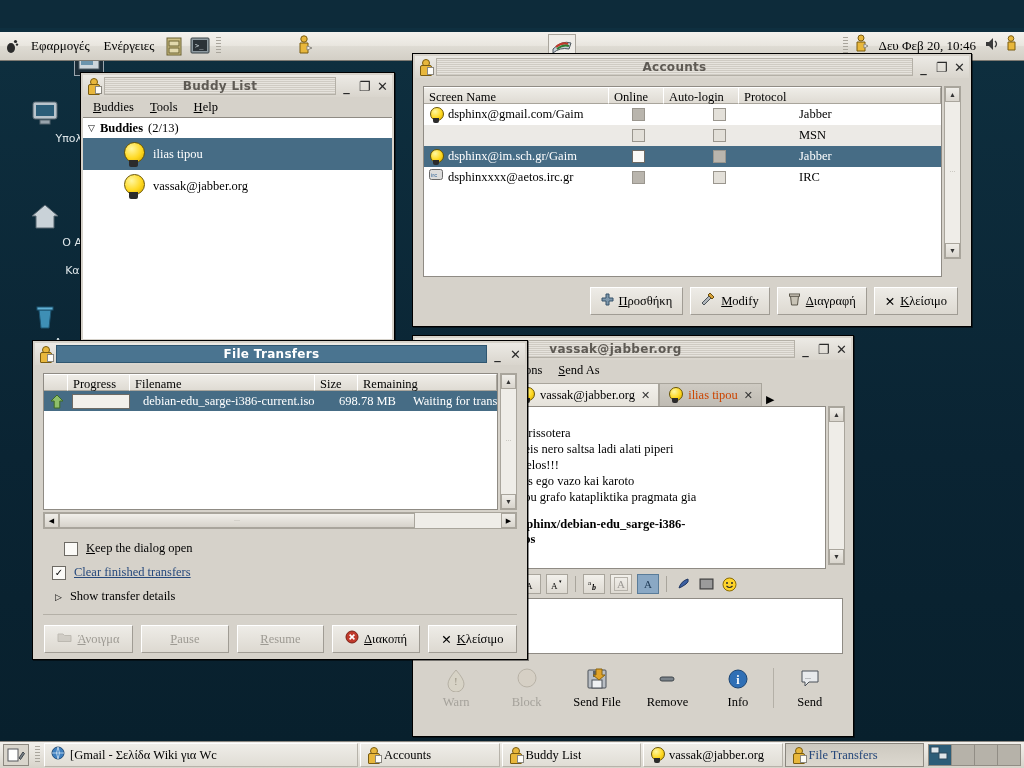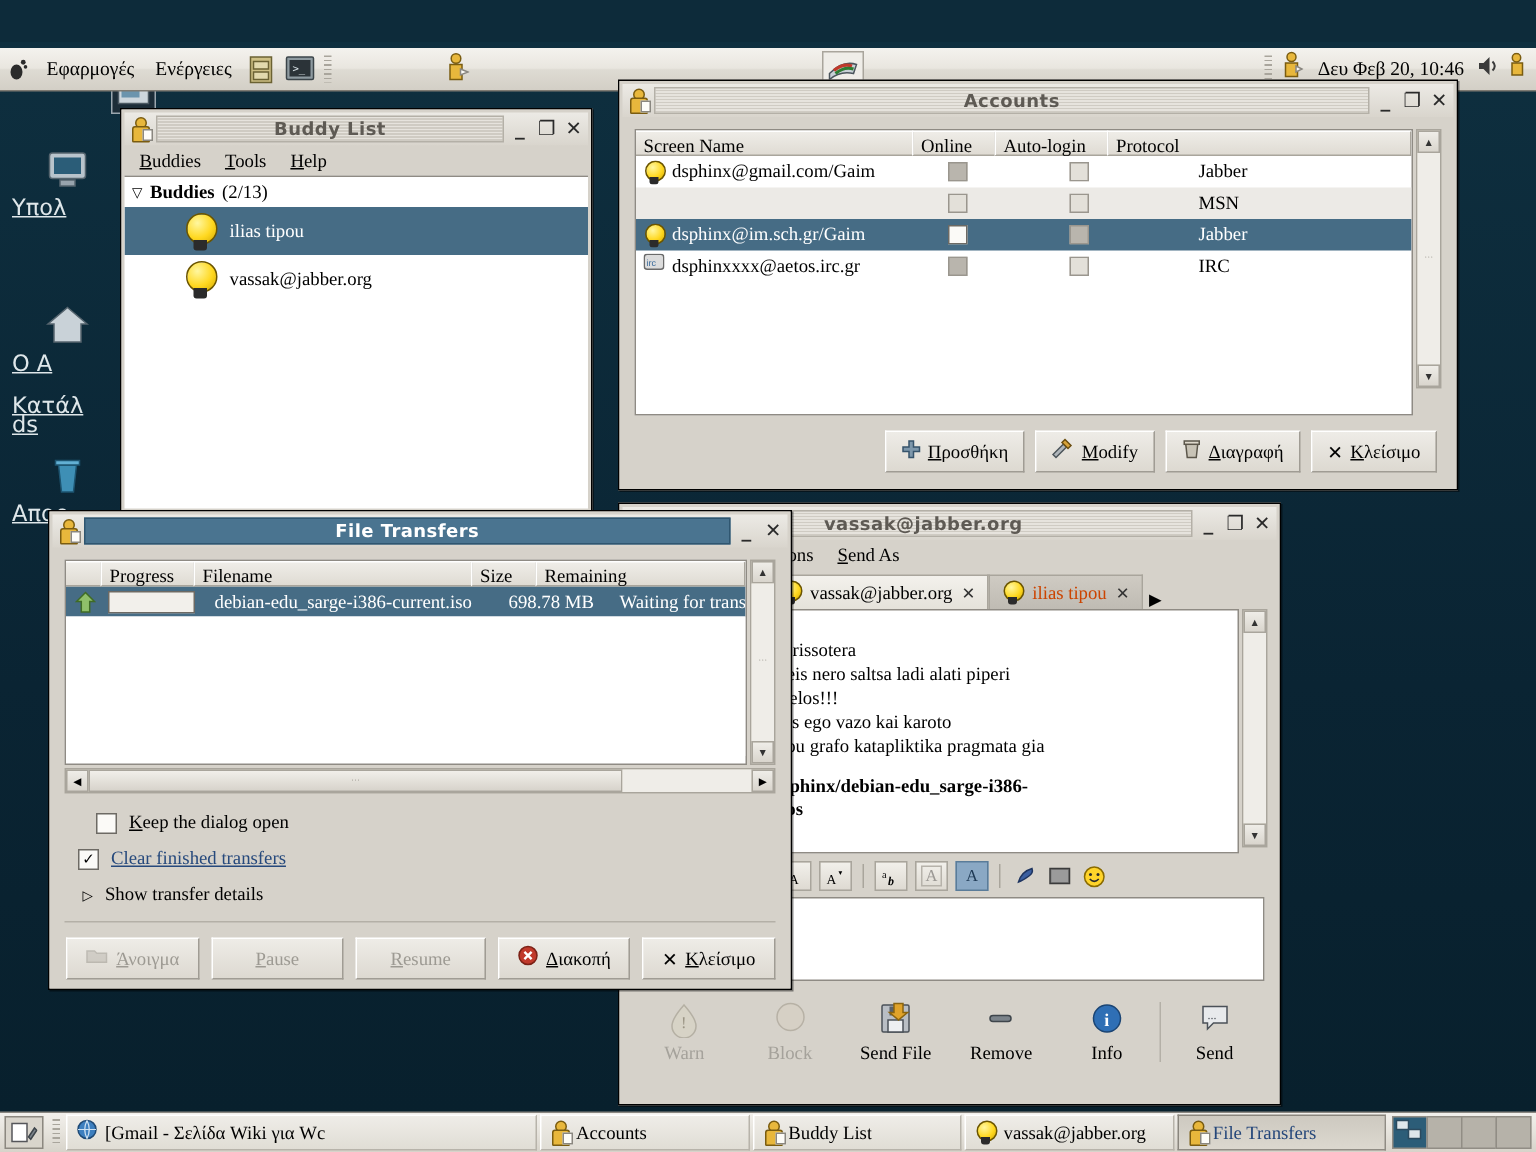--- a/index.html
+++ b/index.html
@@ -8,21 +8,21 @@
     background:#0d2b3a;
     font-family:"Liberation Serif", serif;
     font-size:12px;color:#000;
     -webkit-font-smoothing:none;
   }
   
   #desktop{
     position:absolute;left:0;top:28px;width:1024px;height:714px;
     background:linear-gradient(180deg,#0e2f3f 0%,#0a2433 60%,#08202d 100%);
   }
-  .desk-icon{position:absolute;color:#dfe7ea;font-family:"DejaVu Sans",sans-serif;font-size:15px;text-align:left;width:74px;line-height:13px;text-decoration:underline;}
+  .desk-icon{position:absolute;color:#dfe7ea;font-family:"DejaVu Sans",sans-serif;font-size:11px;text-align:right;width:74px;line-height:13px;}
   .desk-glyph{width:34px;height:34px;margin:0 auto 2px;}
 
   
   #toppanel{
     position:absolute;left:0;top:0;width:1024px;height:28px;
     background:linear-gradient(180deg,#f4f2ee 0%,#e9e6df 48%,#dedbd3 52%,#d3cfc6 100%);
     border-bottom:1px solid #7e7a72;
     display:flex;align-items:center;
     font-family:"Liberation Serif",serif;font-size:13px;margin-top:32px;
   }

